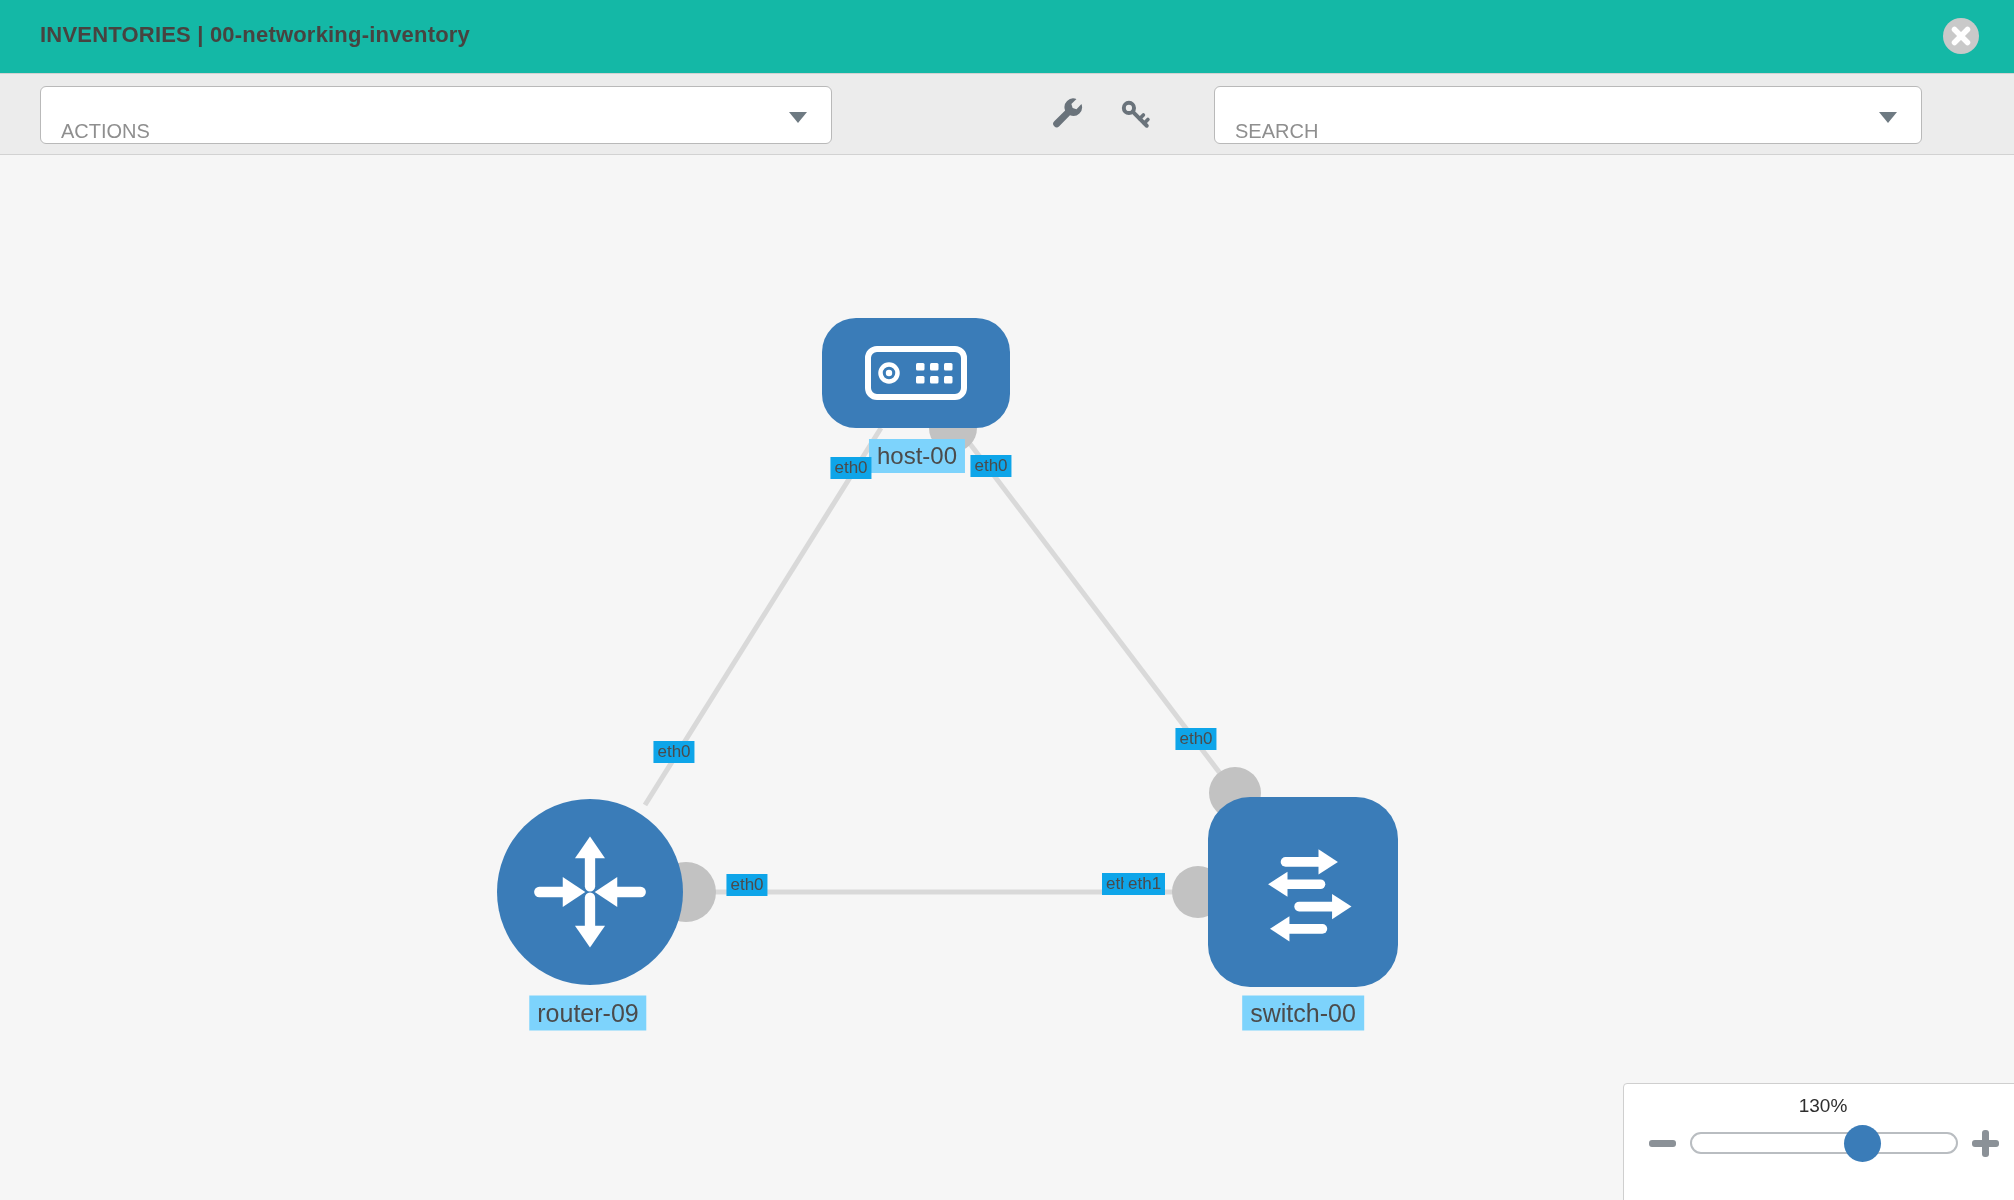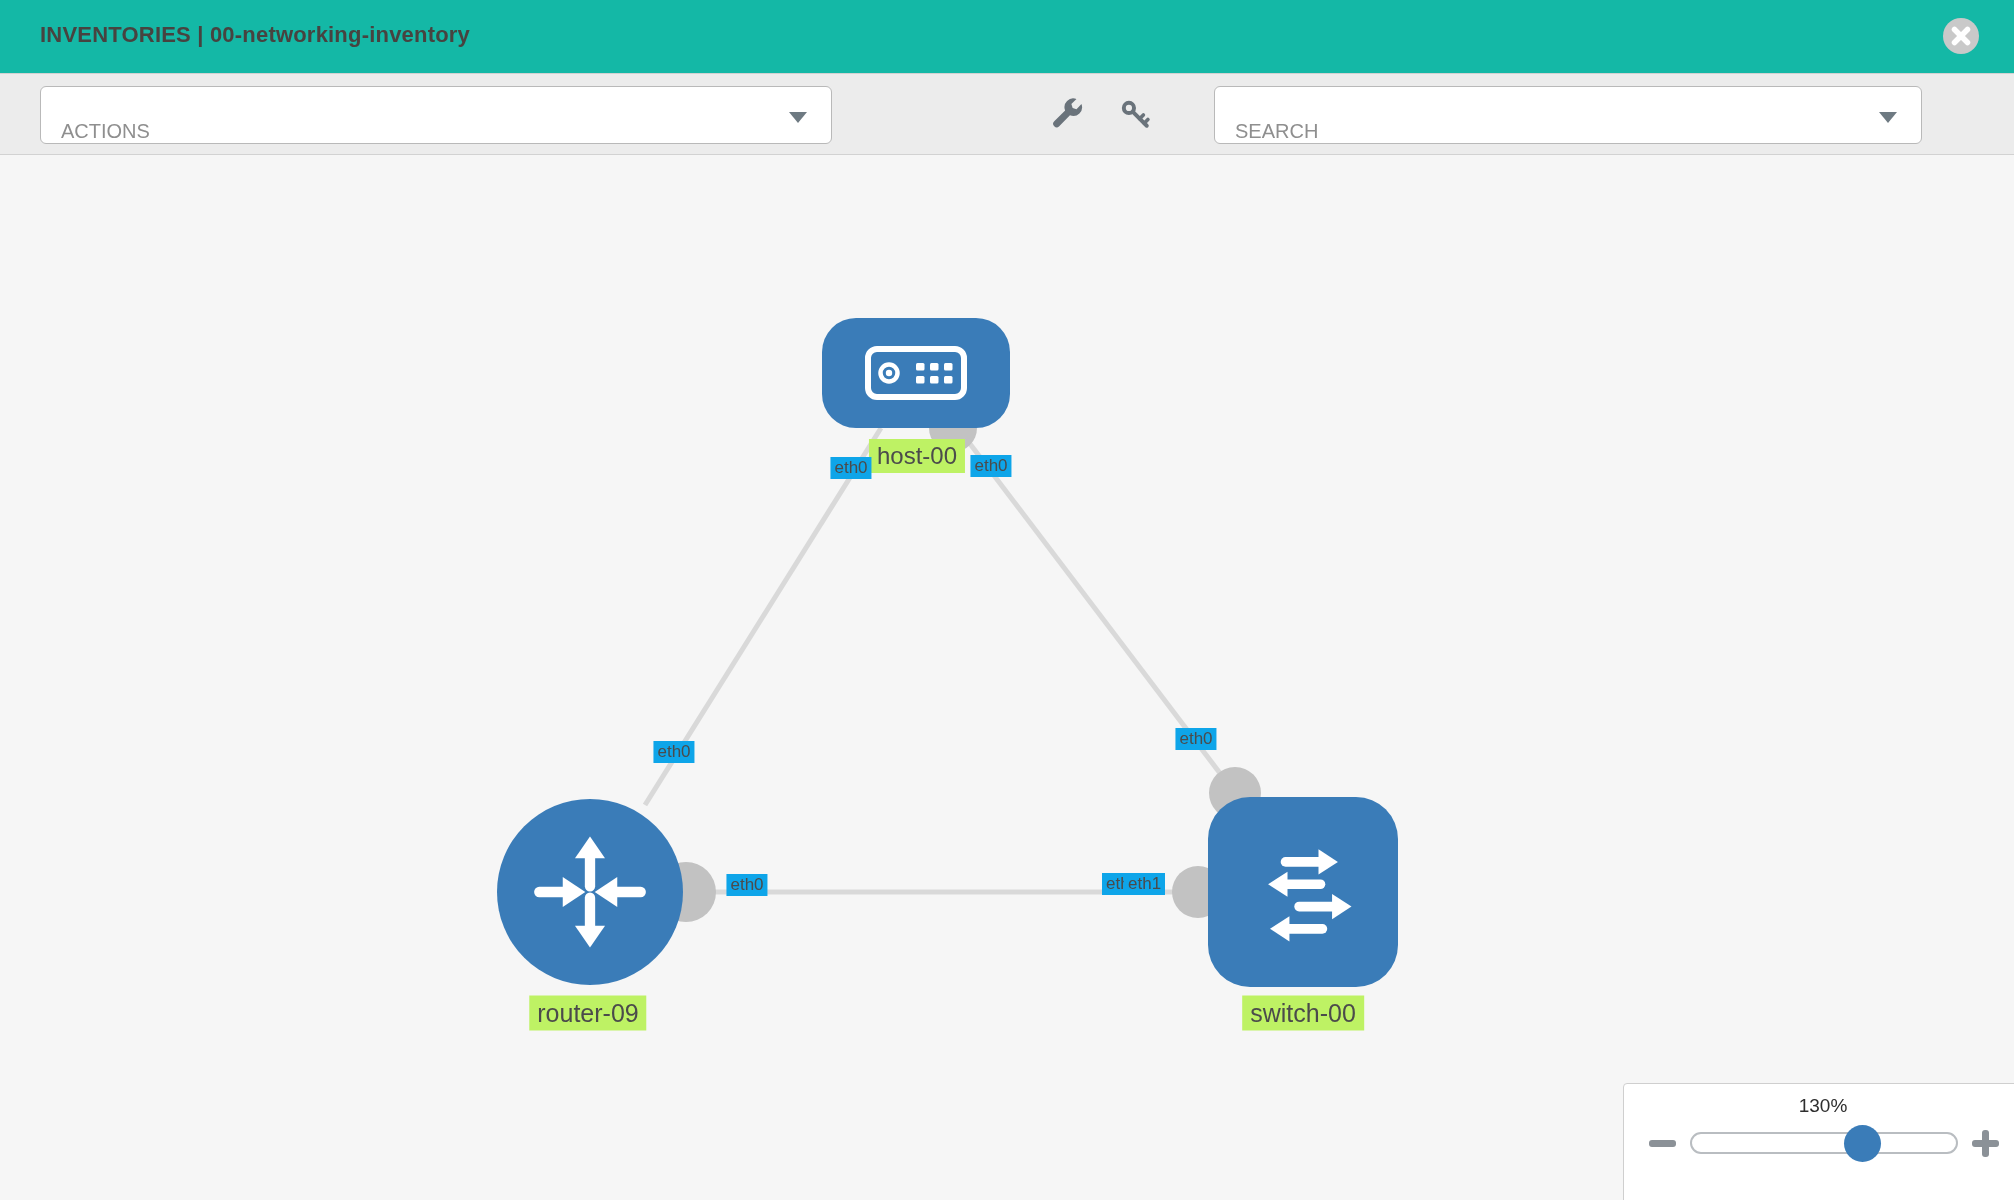--- a/index.html
+++ b/index.html
@@ -63,21 +63,21 @@
   .node {
     position: absolute; background: #3a7cb8; cursor: pointer;
     display: flex; align-items: center; justify-content: center;
   }
   .node-host   { left: 822px;  top: 163px; width: 188px; height: 110px; border-radius: 34px; }
   .node-router { left: 497px;  top: 644px; width: 186px; height: 186px; border-radius: 50%; }
   .node-switch { left: 1208px; top: 642px; width: 190px; height: 190px; border-radius: 42px; }
 
   .node-label {
     position: absolute; transform: translate(-50%, -50%);
-    background: #bef264; color: #4b4b4b;
+    background: #7dd3fc; color: #4b4b4b;
     font-size: 25px; padding: 3px 8px; white-space: nowrap;
   }
   .iface-label {
     position: absolute; transform: translate(-50%, -50%);
     background: #0ea5e9; color: #4b4b4b;
     font-size: 17px; padding: 1px 4px; white-space: nowrap;
   }
   .iface-abs { transform: translate(0, -50%); } 
 
   

